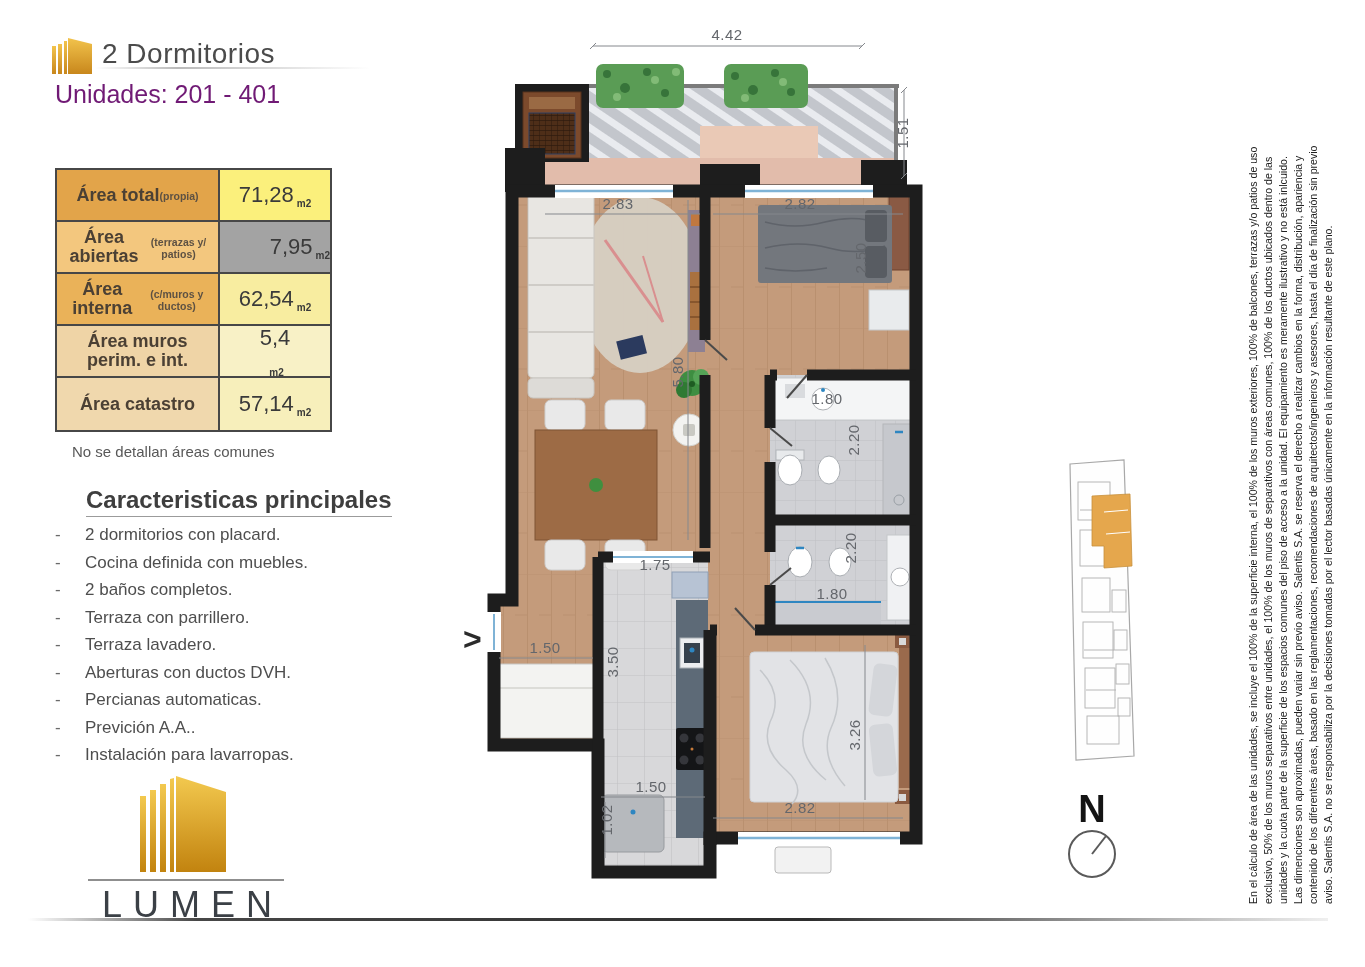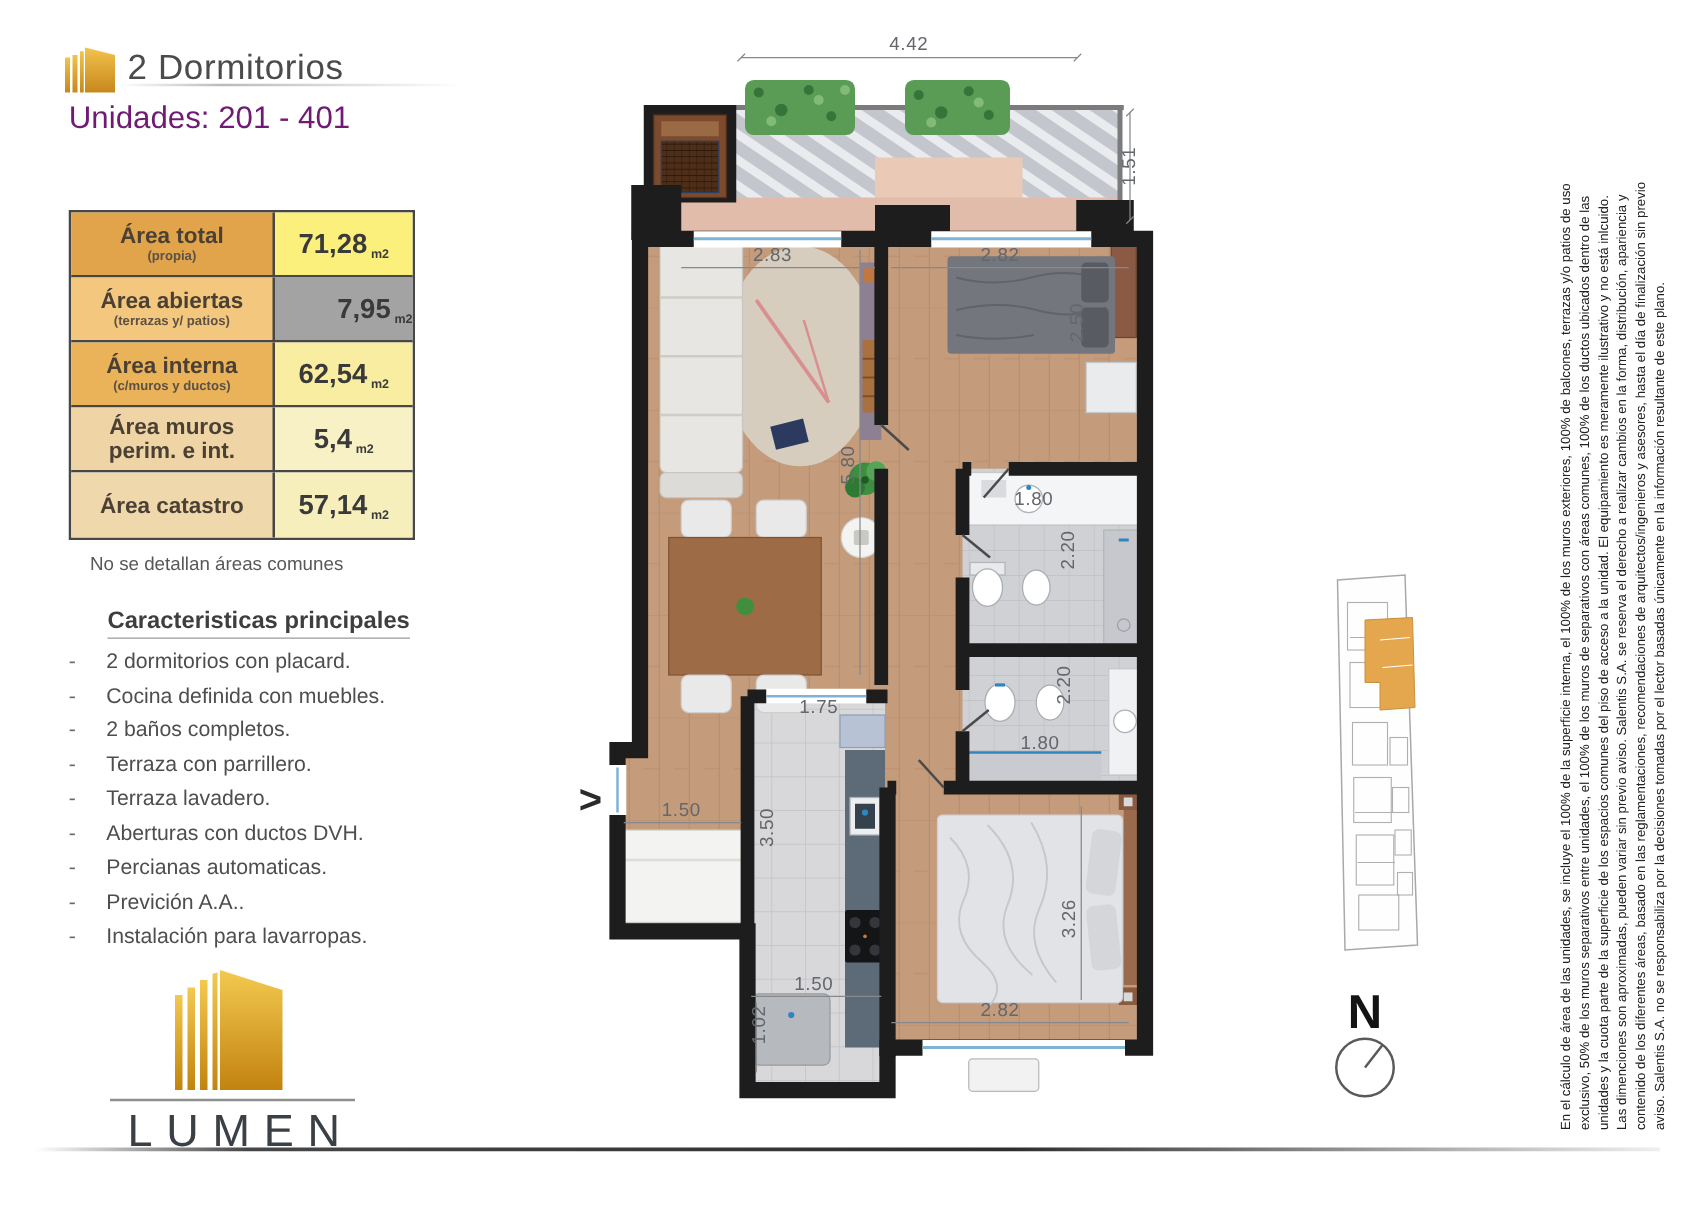--- a/index.html
+++ b/index.html
@@ -10,38 +10,38 @@
   
   #header-title { left:102px; top:38px; font-size:28px; font-weight:400; color:#4b4b4b; letter-spacing:.5px; }
   #header-rule  { left:95px; top:67px; width:275px; height:2px;
                   background:linear-gradient(to right, rgba(170,170,170,0), rgba(150,150,150,.65) 30%, rgba(200,200,200,0)); }
   #header-sub   { left:55px; top:80px; font-size:25px; font-weight:500; color:#701a75; }
 
   
   #area-table { left:55px; top:168px; width:277px; border:2px solid #474747; }
   .at-row { display:flex; height:52px; border-bottom:2px solid #474747; }
   .at-row:last-child { border-bottom:none; }
-  .at-label { width:163px; border-right:2px solid #474747; display:flex; flex-direction:column;
+  .at-label { width:163px; border-right:2px solid #474747; display:flex; flex-direction:row;
               align-items:center; justify-content:center; text-align:center; padding:2px 6px; }
   .at-label .lab { font-size:18px; font-weight:700; color:#4b4034; line-height:1.05; }
   .at-label .sub { font-size:10.5px; font-weight:600; color:#5d5143; margin-top:1px; }
   .at-value { flex:1; display:flex; align-items:center; justify-content:center; }
-  .at-value .val { font-size:22px; font-weight:700; color:#3a3a3a; }
+  .at-value .val { font-size:22px; font-weight:400; color:#3a3a3a; }
   .at-value .unit { font-size:10px; font-weight:700; color:#3a3a3a; margin-left:3px; margin-top:16px; }
   .r1 .at-label{background:#e2a44a;} .r1 .at-value{background:#fbf07c;}
   .r2 .at-label{background:#f3c77e;} .r2 .at-value{background:#a3a3a3;justify-content:flex-end;}
   .r3 .at-label{background:#eab259;} .r3 .at-value{background:#f8eda0;}
-  .r4 .at-label{background:#efd4a6;} .r4 .at-value{background:#f8f1c6;}
+  .r4 .at-label{background:#efd4a6;} .r4 .at-value{background:#f8f1c6;flex-direction:column;}
   .r5 .at-label{background:#f0d8ad;} .r5 .at-value{background:#f7efbb;}
 
   #note { left:72px; top:443px; font-size:15px; color:#585858; }
 
   
   #features { left:55px; top:486px; width:340px; }
-  #features h3 { font-size:19px; font-weight:700; color:#3e3e3e; margin-left:31px;
+  #features h3 { font-size:24px; font-weight:700; color:#3e3e3e; margin-left:31px;
                  display:inline-block; border-bottom:1.5px solid #9b9b9b; padding-bottom:2px; margin-bottom:9px;text-align:right; }
   #features ul { list-style:none; }
   #features li { display:flex; font-size:17px; color:#4e4e4e; line-height:18px; margin-bottom:9.5px; }
   #features li .dash { width:30px; color:#6a6a6a; }
 
   
   #logo-line  { left:88px; top:879px; width:196px; height:2px; background:#8f8f8f; }
   #brand-word { left:102px; top:884px; font-size:36px; font-weight:300; letter-spacing:11px; color:#3b4046; }
 
   

